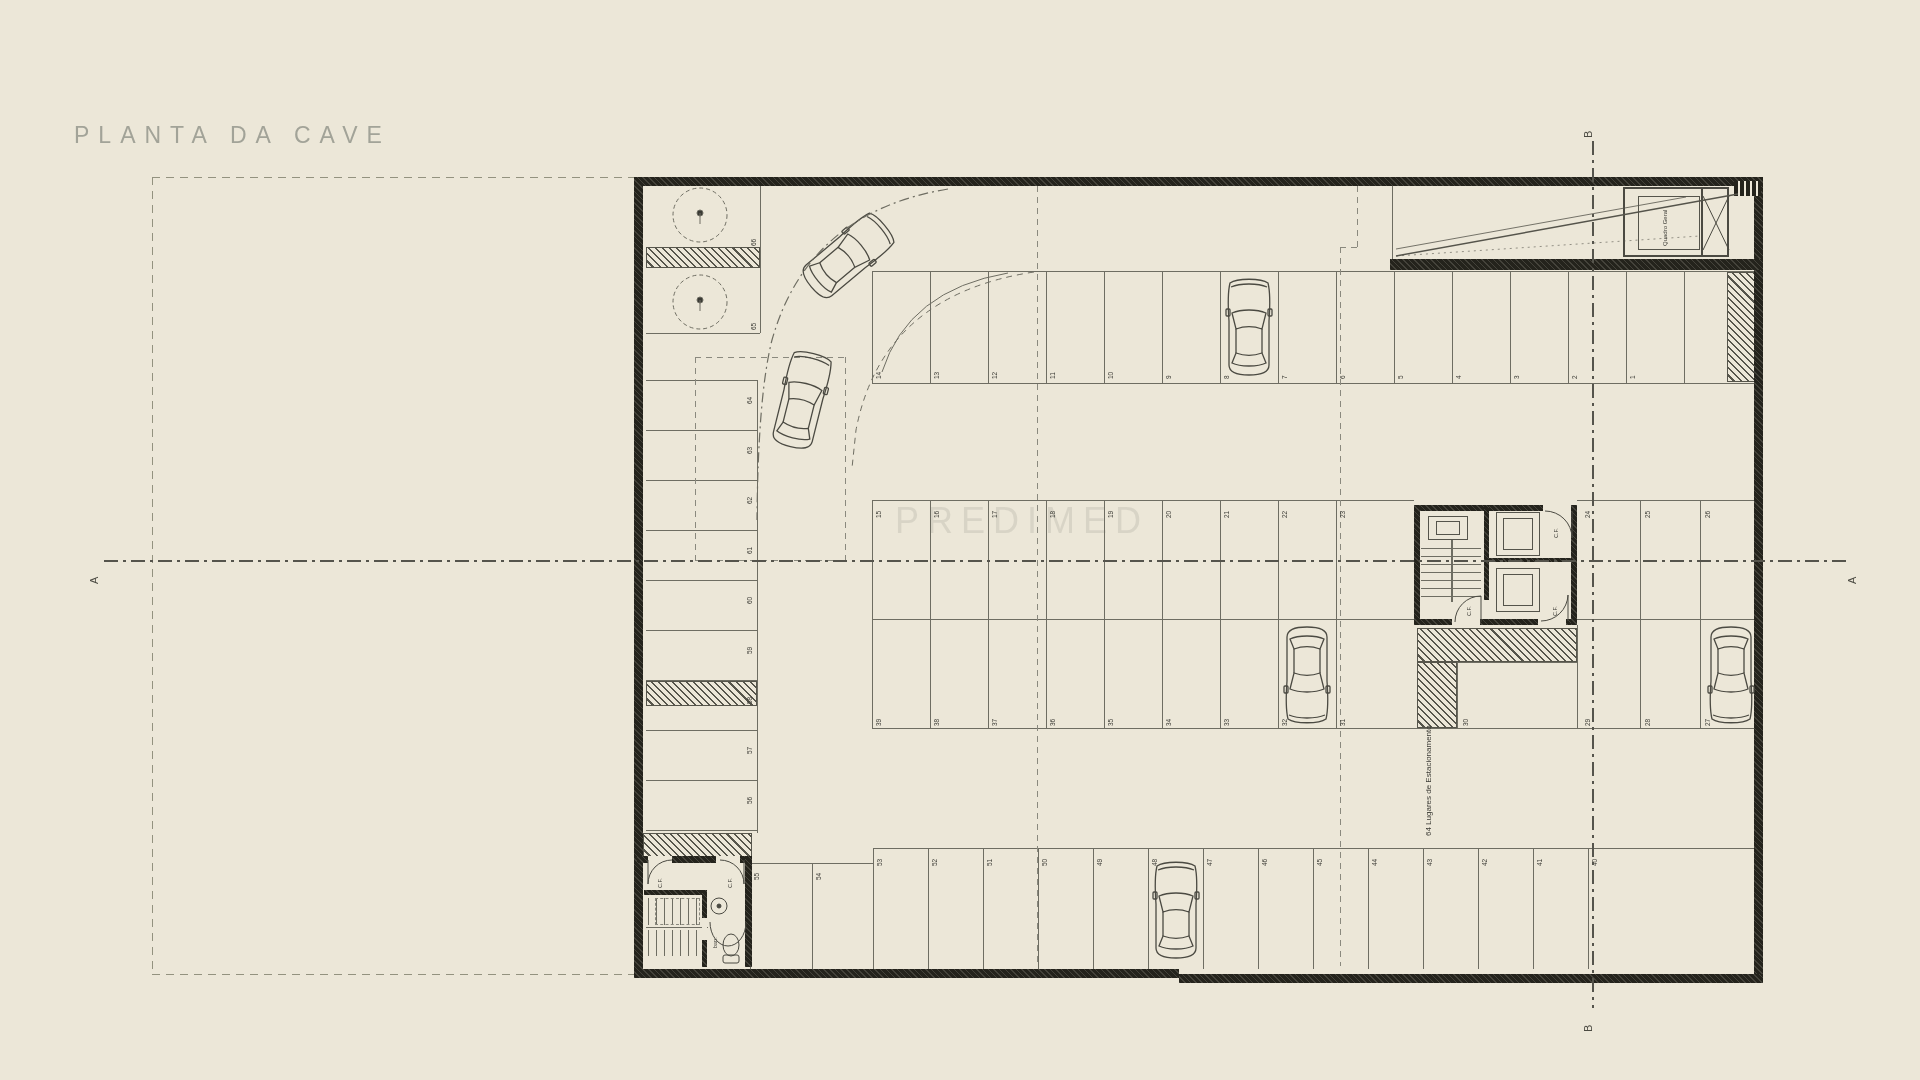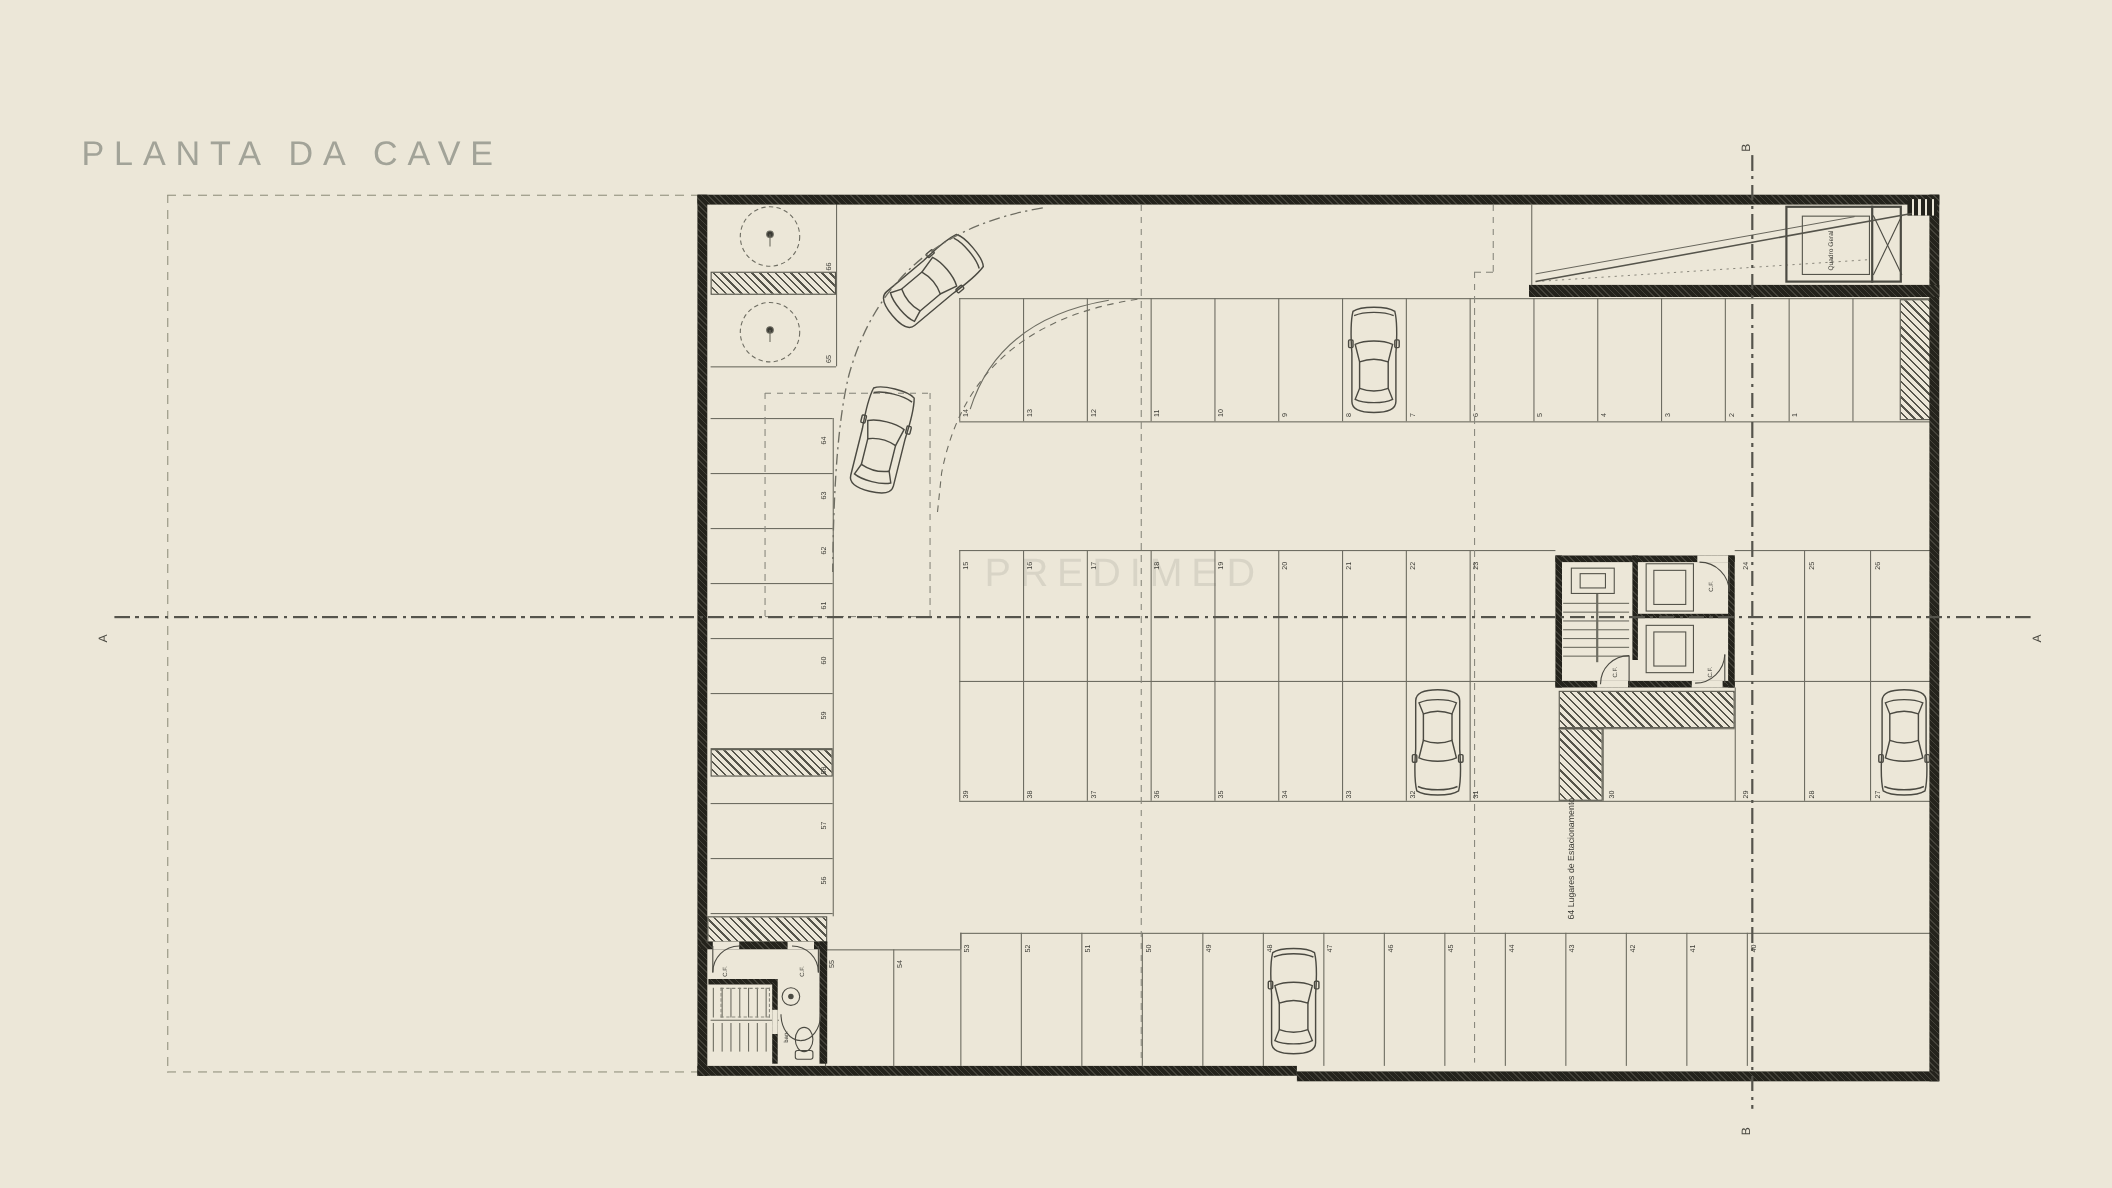--- a/index.html
+++ b/index.html
@@ -17,21 +17,21 @@
   .bndh{background:repeating-linear-gradient(90deg,#93927F 0 8px,transparent 8px 14px);z-index:8;}
   .sech{background:repeating-linear-gradient(90deg,#55544C 0 14px,transparent 14px 19px,#55544C 19px 22px,transparent 22px 27px);z-index:40;}
   .secv{background:repeating-linear-gradient(180deg,#55544C 0 14px,transparent 14px 19px,#55544C 19px 22px,transparent 22px 27px);z-index:40;}
   .box{border:2px solid #4B4A42;z-index:13;}
   .box1{border:1px solid #55544B;z-index:13;}
   .dashbox{border:1px dashed #8A897E;z-index:13;}
   .grid{background:#24231C;background-image:repeating-linear-gradient(90deg,transparent 0 4px,#ECE7D8 4px 6px);z-index:22;}
   .num{font-size:6.5px;color:#3A3A34;transform:rotate(-90deg);transform-origin:left top;z-index:35;white-space:nowrap;line-height:8px;}
   .rlbl{font-size:5.5px;color:#3A3A34;transform:rotate(-90deg);transform-origin:left top;z-index:35;white-space:nowrap;line-height:7px;}
   .seclbl{font-size:11px;color:#4B4A42;transform:rotate(-90deg);transform-origin:left top;z-index:45;white-space:nowrap;line-height:12px;}
-  #title{position:absolute;left:74px;top:122px;font-size:31px;letter-spacing:9px;color:#A2A398;z-index:50;}
+  #title{position:absolute;left:74px;top:122px;font-size:23px;letter-spacing:9px;color:#A2A398;z-index:50;}
   #wm{position:absolute;left:895px;top:500px;font-size:36px;letter-spacing:8px;color:rgba(140,140,128,0.20);z-index:5;}
   #cap{font-size:8px;color:#3A3A34;transform:rotate(-90deg);transform-origin:left top;z-index:35;white-space:nowrap;}
   #ov{position:absolute;left:0;top:0;z-index:30;pointer-events:none;}
 </style>
 </head>
 <body>
 
 <div id="plan">
   <div id="title">PLANTA DA CAVE</div>
   <div id="wm">PREDIMED</div>

